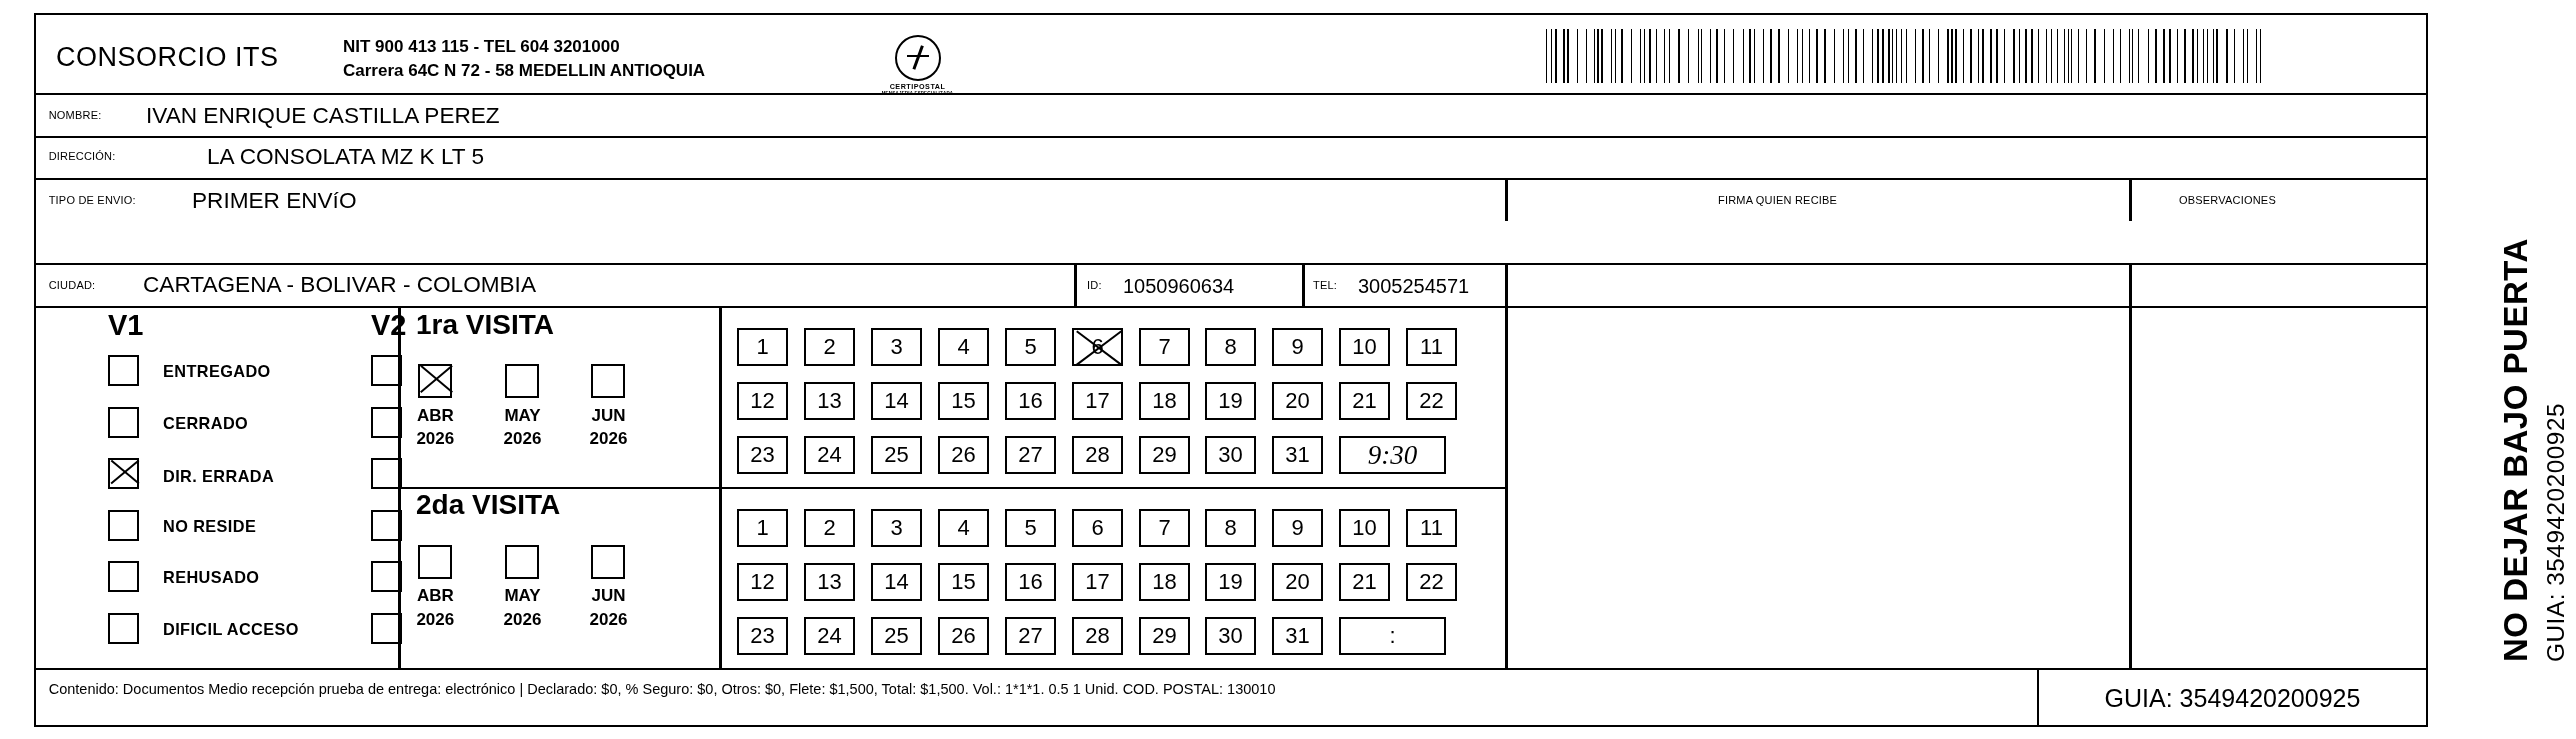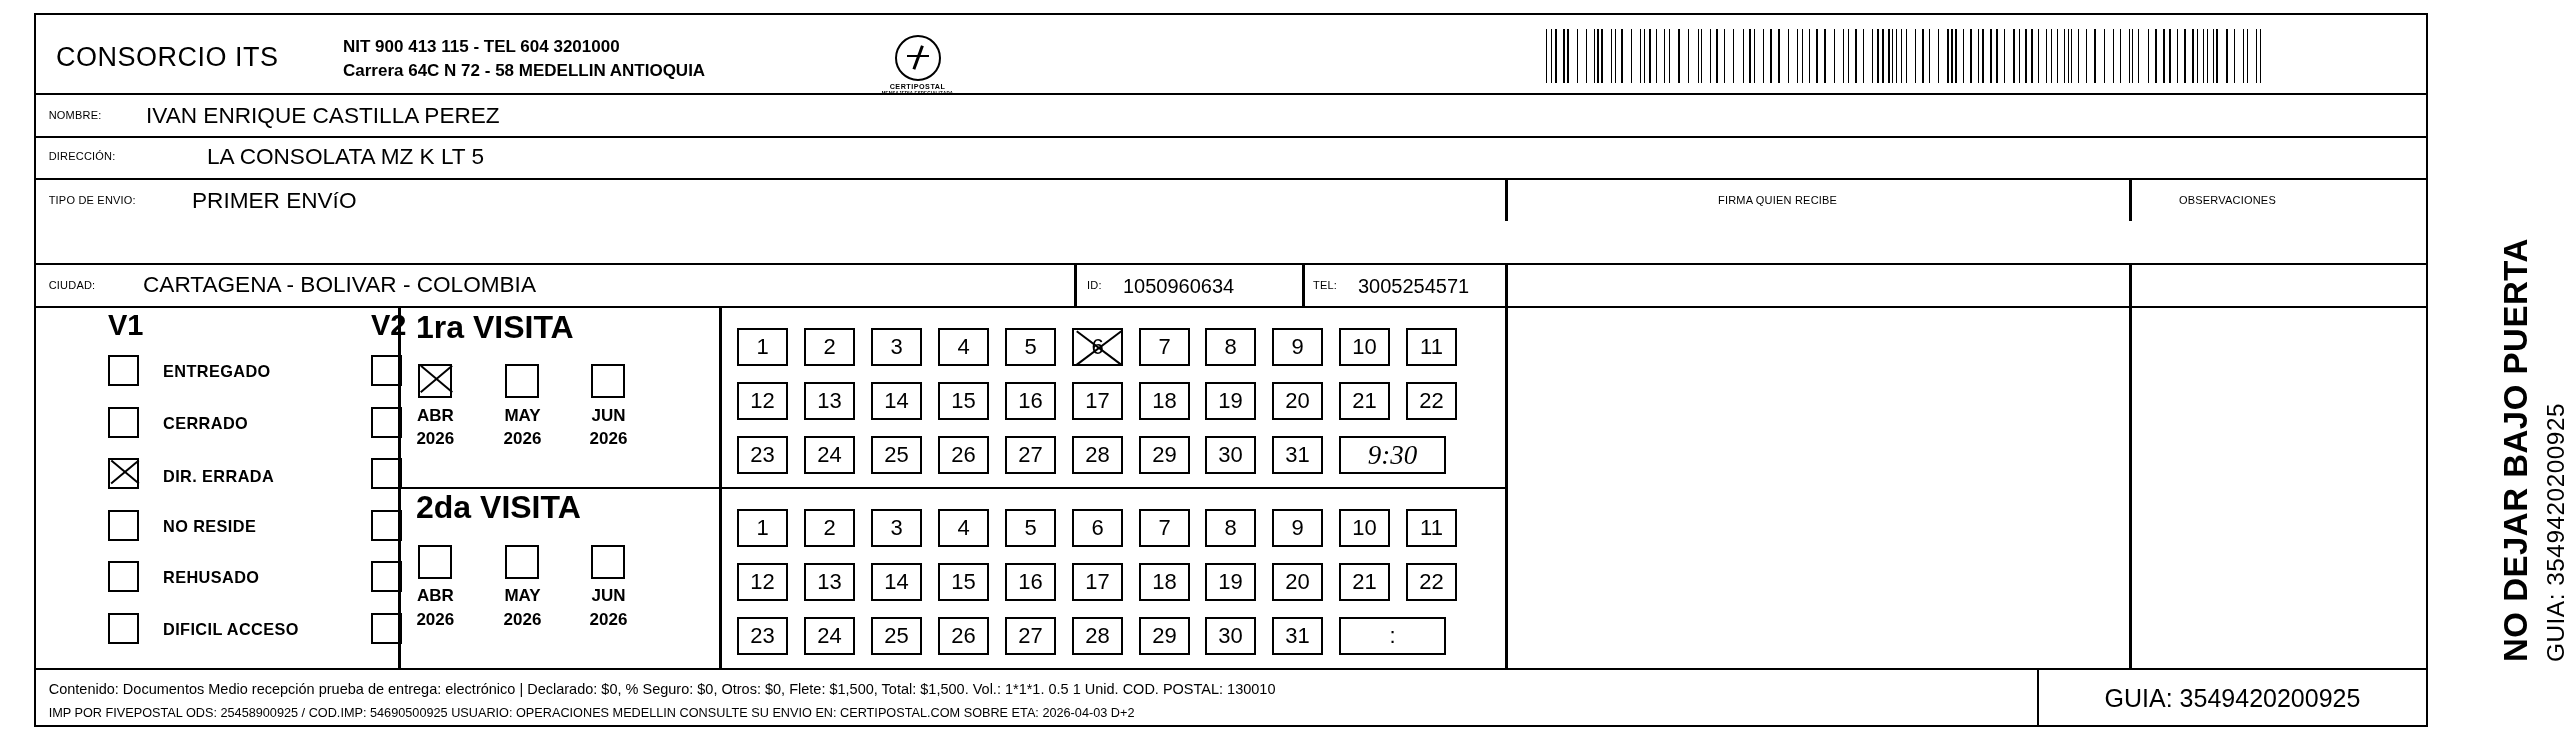--- a/index.html
+++ b/index.html
@@ -39,21 +39,21 @@
   .vsep{position:absolute;top:0;bottom:0;width:2.7px;background:#000;}
   
   #vblock{position:absolute;left:0;top:0;width:362px;height:100%;}
   .vhdr{position:absolute;font-size:29px;font-weight:bold;}
   .chk{position:absolute;width:31px;height:31px;border:2.7px solid #000;box-sizing:border-box;}
   .chk.x:before,.chk.x:after{content:"";position:absolute;left:-2.7px;top:11px;width:36px;height:2.3px;background:#000;}
   .chk.x:before{transform:rotate(40deg);}
   .chk.x:after{transform:rotate(-40deg);}
   .optlabel{position:absolute;font-size:16.3px;font-weight:bold;letter-spacing:0.4px;}
   #visitblock{position:absolute;left:362px;top:0;width:321px;height:100%;}
-  .vtitle{position:absolute;font-size:32px;font-weight:bold;}
+  .vtitle{position:absolute;font-size:28px;font-weight:bold;}
   .mlab{position:absolute;font-size:17px;font-weight:bold;text-align:center;width:71px;}
   .mchk{position:absolute;width:34px;height:34px;border:2.7px solid #000;box-sizing:border-box;}
   .mchk.x:before,.mchk.x:after{content:"";position:absolute;left:-3.6px;top:12.7px;width:41px;height:2.3px;background:#000;}
   .mchk.x:before{transform:rotate(40deg);}
   .mchk.x:after{transform:rotate(-40deg);}
   #dayblock{position:absolute;left:683px;top:0;width:787px;height:100%;}
   .day{position:absolute;width:51px;height:38px;border:2.7px solid #000;box-sizing:border-box;font-size:22px;text-align:center;line-height:34px;font-weight:500;}
   .day.x:after{content:"";position:absolute;left:-2.7px;top:17px;width:56px;height:2.3px;background:#000;transform:rotate(-37deg);}
   .day.x:before{content:"";position:absolute;left:-2.7px;top:17px;width:56px;height:2.3px;background:#000;transform:rotate(37deg);}
   .timebox{position:absolute;width:107px;height:38px;border:2.7px solid #000;box-sizing:border-box;text-align:center;font-size:22px;line-height:34px;}
@@ -350,21 +350,20 @@
           <div class="day" style="left: 420px; top: 309px;">29</div>
           <div class="day" style="left: 486px; top: 309px;">30</div>
           <div class="day" style="left: 553px; top: 309px;">31</div>
           <div class="timebox" style="left: 620px; top: 309px;"><span>:</span></div>
         </div>
       </div>
 
     <div class="row" id="rowFooter">
       <div id="footer-text">
         <div class="l1">Contenido: Documentos Medio recepción prueba de entrega: electrónico | Declarado: $0, % Seguro: $0, Otros: $0, Flete: $1,500, Total: $1,500. Vol.: 1*1*1. 0.5  1 Unid. COD. POSTAL: 130010</div>
-        <div class="l2">IMP POR FIVEPOSTAL ODS: 25458900925 / COD.IMP: 54690500925 USUARIO: OPERACIONES MEDELLIN CONSULTE SU ENVIO EN: CERTIPOSTAL.COM SOBRE ETA: 2026-04-03 D+2</div>
       </div>
       <div id="guia-box">GUIA: 3549420200925</div>
     </div>
 
   </div>
 
   <div id="vertical">
     <div class="vt" id="vt1">NO DEJAR BAJO PUERTA</div>
     <div class="vt" id="vt2">GUIA: 3549420200925</div>
   </div>

